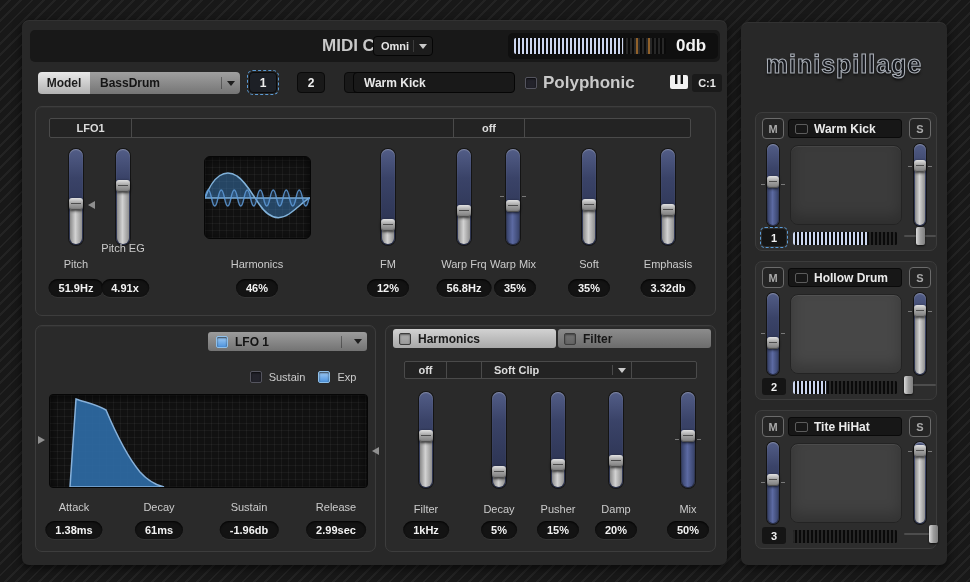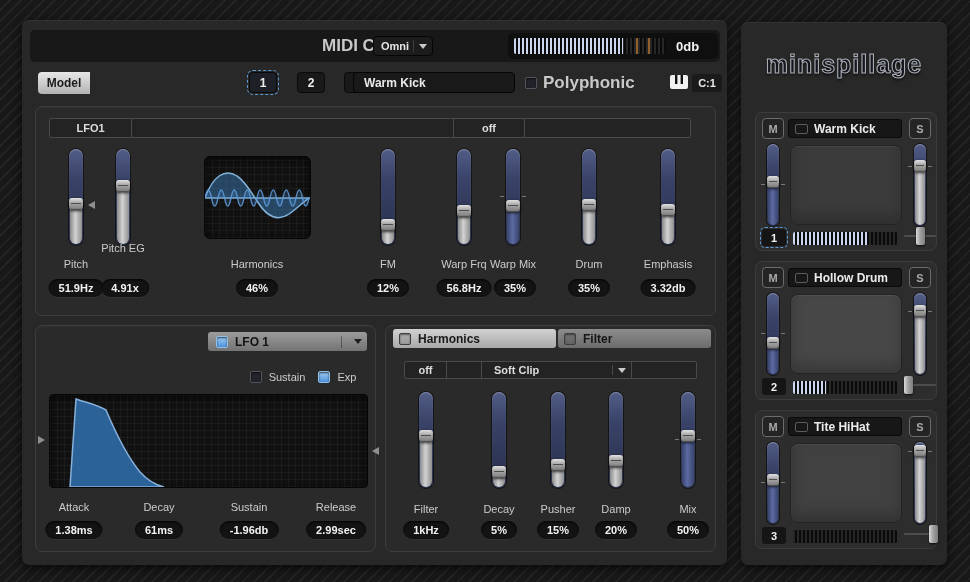--- a/index.html
+++ b/index.html
@@ -20,21 +20,21 @@
   .lbl{color:#c9c9c9;font-size:17px;font-weight:bold;}
   .midi-lbl{position:absolute;left:292px;top:0;height:32px;display:flex;align-items:center;}
   .omni{position:absolute;left:343px;top:6px;width:60px;height:20px;background:#1c1c1c;border:1px solid #050505;border-radius:4px;display:flex;align-items:center;color:#e4e4e4;font-size:11px;font-weight:bold;box-sizing:border-box;padding-left:7px;}
   .omni .sep{margin-left:auto;width:1px;height:12px;background:#3c3c3c;}
   .arr-dn{width:0;height:0;border-left:4px solid transparent;border-right:4px solid transparent;border-top:5px solid #c9c9c9;margin:0 5px;}
   .meter-box{position:absolute;left:478px;top:3px;width:210px;height:26px;background:#0f0f0f;border-radius:5px;}
   .hmeter{position:absolute;background:#0a0a0a;overflow:hidden;border-radius:2px;}
   .hmeter .bars{position:absolute;inset:0;background:repeating-linear-gradient(90deg,#272727 0 2px,#0a0a0a 2px 4px);}
   .hmeter .lit{position:absolute;left:0;top:0;bottom:0;width:var(--lit,0%);background:repeating-linear-gradient(90deg,#ccd6ef 0 2px,#0a0a0a 2px 4px);}
   .peak{position:absolute;top:0;bottom:0;width:2px;background:#a06a2e;opacity:.9;}
-  .db-label{position:absolute;left:168px;top:0;height:26px;display:flex;align-items:center;color:#f2f2f2;font-weight:bold;font-size:13px;}
+  .db-label{position:absolute;left:168px;top:0;height:26px;display:flex;align-items:center;color:#f2f2f2;font-weight:bold;font-size:17px;}
 
   
   #logo{position:absolute;left:0;right:0;top:28px;text-align:center;font-size:25px;font-weight:bold;letter-spacing:1px;
     color:#14161b;-webkit-text-stroke:1.1px #a9aeb6;text-shadow:0 2px 3px rgba(0,0,0,.8);}
 
   
   .model-btn{position:absolute;left:16px;top:52px;width:52px;height:22px;background:linear-gradient(#e8e8e8,#b2b2b2);border-radius:4px 0 0 4px;display:flex;align-items:center;justify-content:center;color:#1b1b1b;font-size:12px;font-weight:bold;}
   .model-dd{position:absolute;left:68px;top:52px;width:150px;height:22px;background:linear-gradient(#a0a0a0,#757575);border-radius:0 4px 4px 0;display:flex;align-items:center;color:#141414;font-size:12px;font-weight:bold;box-sizing:border-box;padding-left:10px;}
   .model-dd .sep,.dd .sep{margin-left:auto;width:1px;height:12px;background:rgba(0,0,0,.35);}
   .model-dd .arr-dn,.dd .arr-dn{border-top-color:#1e1e1e;}
@@ -127,20 +127,25 @@
           <div class="bars"></div>
           <div class="lit"></div>
           <span class="peak" style="left: 80%;"></span>
           <span class="peak" style="left: 88%;"></span>
         </div>
         <span class="db-label">0db</span>
       </div>
     </div>
 
     <div class="model-btn">Model</div>
+    <div class="model-dd">
+      <span>BassDrum</span>
+      <span class="sep"></span>
+      <span class="arr-dn"></span>
+    </div>
     <div class="voice on" style="left:227px">1</div>
     <div class="voice" style="left:275px">2</div>
     <div class="voice" style="left:322px">3</div>
     <div class="name-field">Warm Kick</div>
     <span class="checkbox poly-cb"></span>
     <span class="lbl poly-lbl">Polyphonic</span>
     <span class="kb-icon">
       <svg width="18" height="14" viewBox="0 0 18 14">
         <rect x="0" y="0" width="18" height="14" rx="2" fill="#f2f2f2"></rect>
         <rect x="5" y="0" width="2.4" height="9" fill="#111"></rect>
@@ -194,21 +199,21 @@
           <div class="fill"></div>
           <div class="thumb"></div>
         </div>
 
       <span class="plabel" style="left:40px;top:151px">Pitch</span>
       <span class="plabel" style="left:87px;top:135px">Pitch EG</span>
       <span class="plabel" style="left:221px;top:151px">Harmonics</span>
       <span class="plabel" style="left:352px;top:151px">FM</span>
       <span class="plabel" style="left:428px;top:151px">Warp Frq</span>
       <span class="plabel" style="left:477px;top:151px">Warp Mix</span>
-      <span class="plabel" style="left:553px;top:151px">Drum</span>
+      <span class="plabel" style="left:553px;top:151px">Soft</span>
       <span class="plabel" style="left:632px;top:151px">Emphasis</span>
 
       <span class="badge" style="left:40px;top:172px">51.9Hz</span>
       <span class="badge" style="left:89px;top:172px">4.91x</span>
       <span class="badge" style="left:221px;top:172px">46%</span>
       <span class="badge" style="left:352px;top:172px">12%</span>
       <span class="badge" style="left:428px;top:172px">56.8Hz</span>
       <span class="badge" style="left:479px;top:172px">35%</span>
       <span class="badge" style="left:553px;top:172px">35%</span>
       <span class="badge" style="left:632px;top:172px">3.32db</span>

